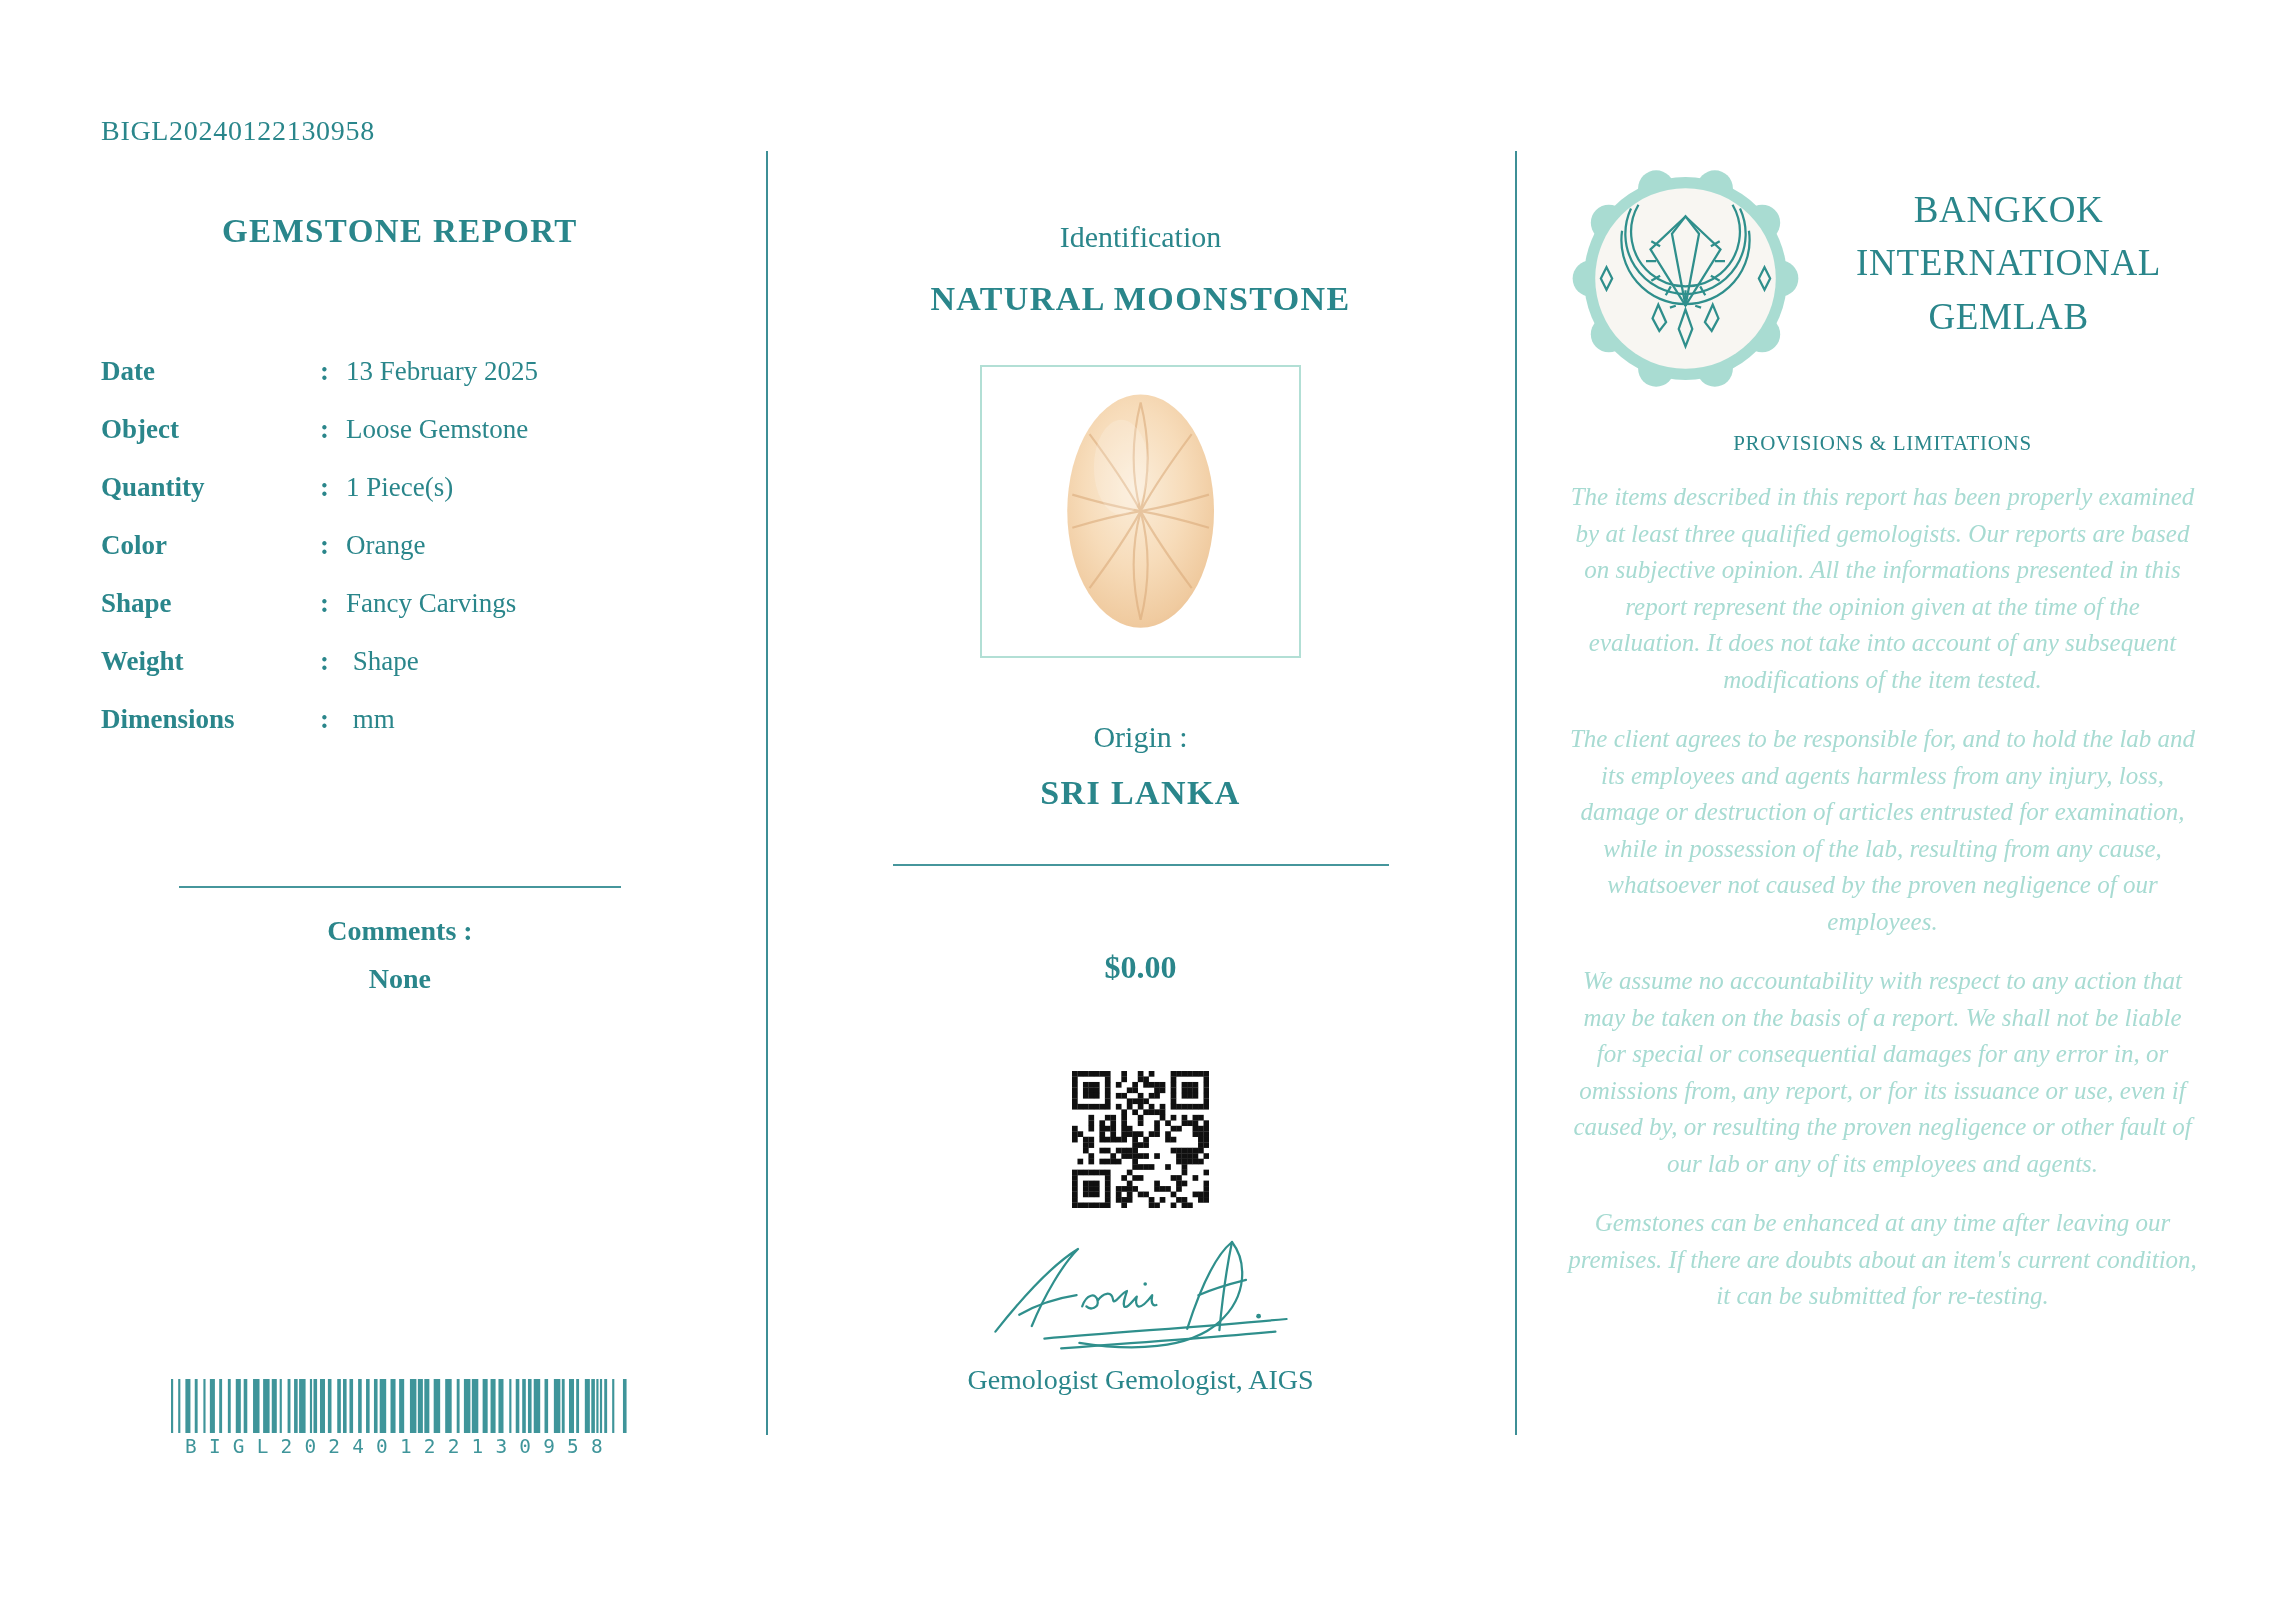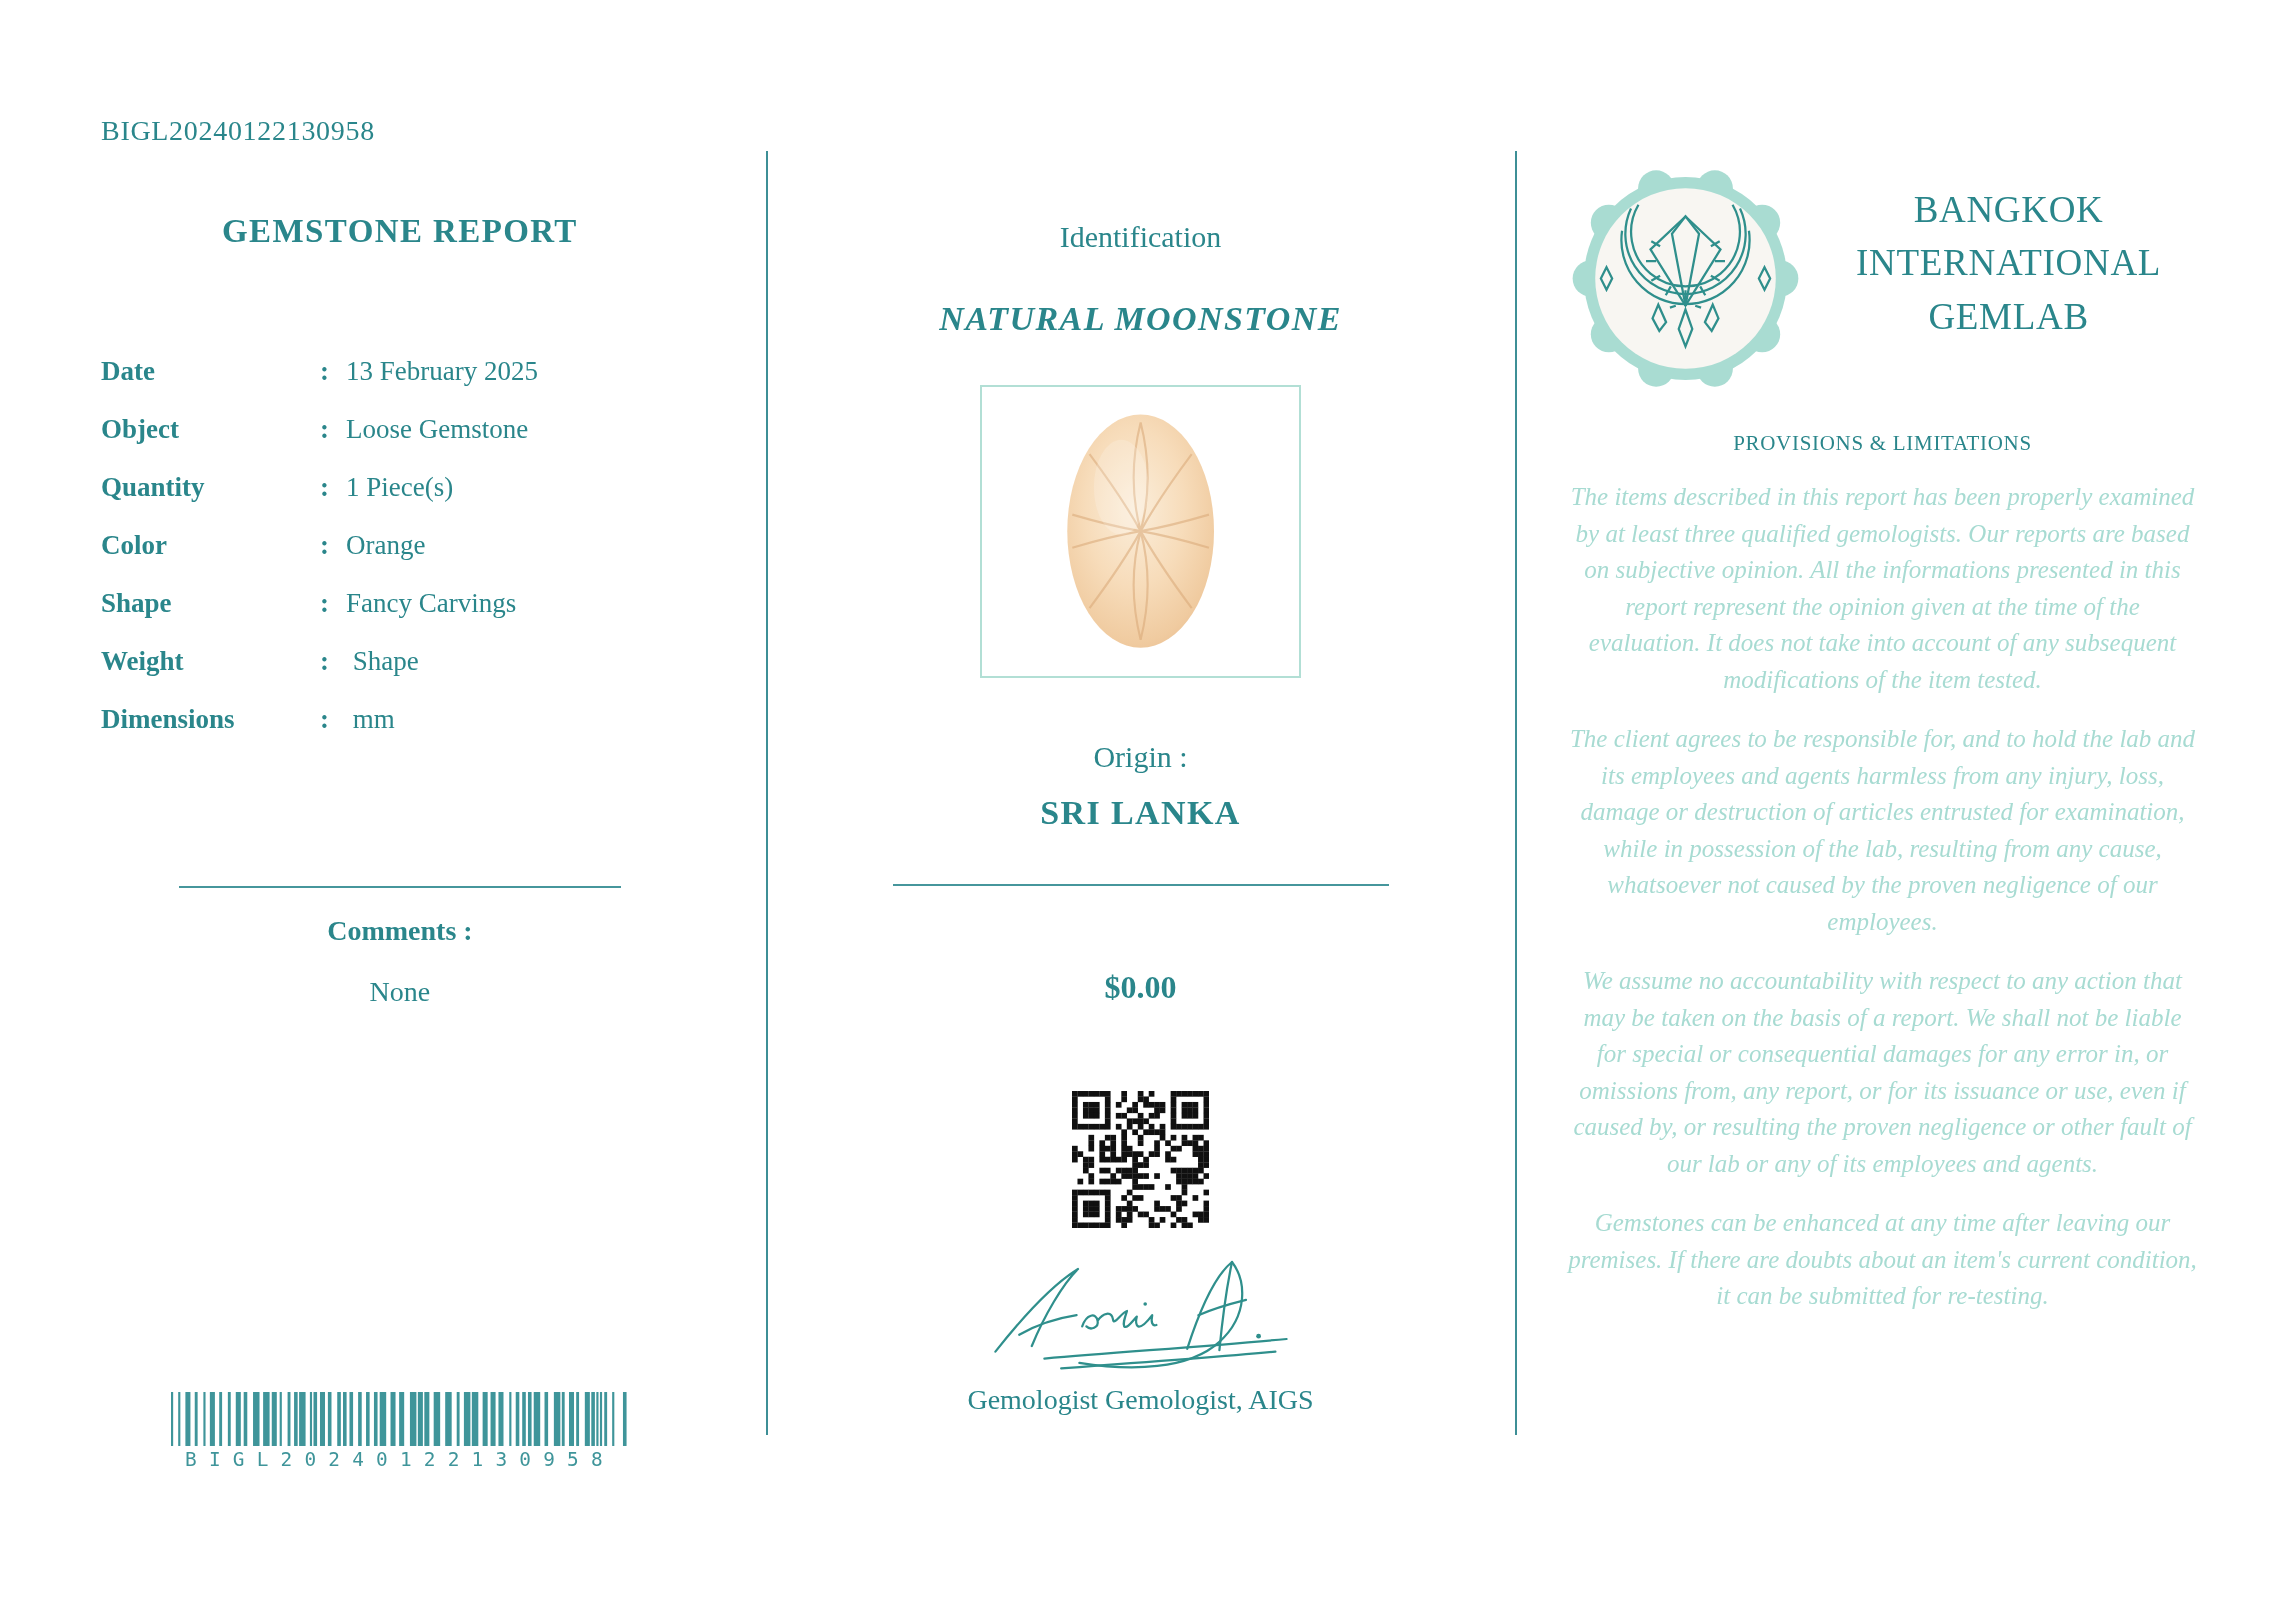--- a/index.html
+++ b/index.html
@@ -34,35 +34,35 @@
   .spec-sep   { width: 26px; font-weight: bold; }
   .spec-value { flex: 1; white-space: pre-wrap; }
 
   .comments-rule {
     margin: 138px auto 0 auto; width: 442px; height: 2.2px; background: #46969c;
   }
   .comments-label {
     margin-top: 27px; text-align: center;
     font-size: 28px; font-weight: bold; color: #2a868b;
   }
-  .comments-value { margin-top: 29px; text-align: center; font-size: 28px; color: #2a868b; }
+  .comments-value { margin-top: 16px; text-align: center; font-size: 28px; color: #2a868b; font-weight: bold; }
 
   .barcode-block { margin-top: 384px; display: flex; flex-direction: column; align-items: center; }
   #barcode-bars { display: block; }
   #barcode-bars rect { fill: #3f959a; }
   .barcode-text {
     margin-top: 1.4px; font-family: "DejaVu Sans Mono", monospace;
     font-size: 19.4px; letter-spacing: 12.2px; color: #3f959a; white-space: nowrap;
   }
 
   
   .ident-title { margin-top: 220px; text-align: center; font-size: 30px; color: #2a868b; }
   .gem-name {
-    margin-top: 46px; text-align: center;
-    font-size: 34px; font-weight: bold; color: #2a868b; letter-spacing: 1.4px; font-style: italic;
+    margin-top: 26px; text-align: center;
+    font-size: 34px; font-weight: bold; color: #2a868b; letter-spacing: 1.4px;
   }
   .gem-photo-frame {
     margin: 47px auto 0 auto; width: 321px; height: 293px;
     border: 2.9px solid #b2dfd5; background: #fff;
     display: flex; align-items: center; justify-content: center;
   }
   .origin-label { margin-top: 62px; text-align: center; font-size: 30px; color: #2a868b; }
   .origin-value {
     margin-top: 20px; text-align: center;
     font-size: 34px; font-weight: bold; color: #2a868b; letter-spacing: 1.4px;

